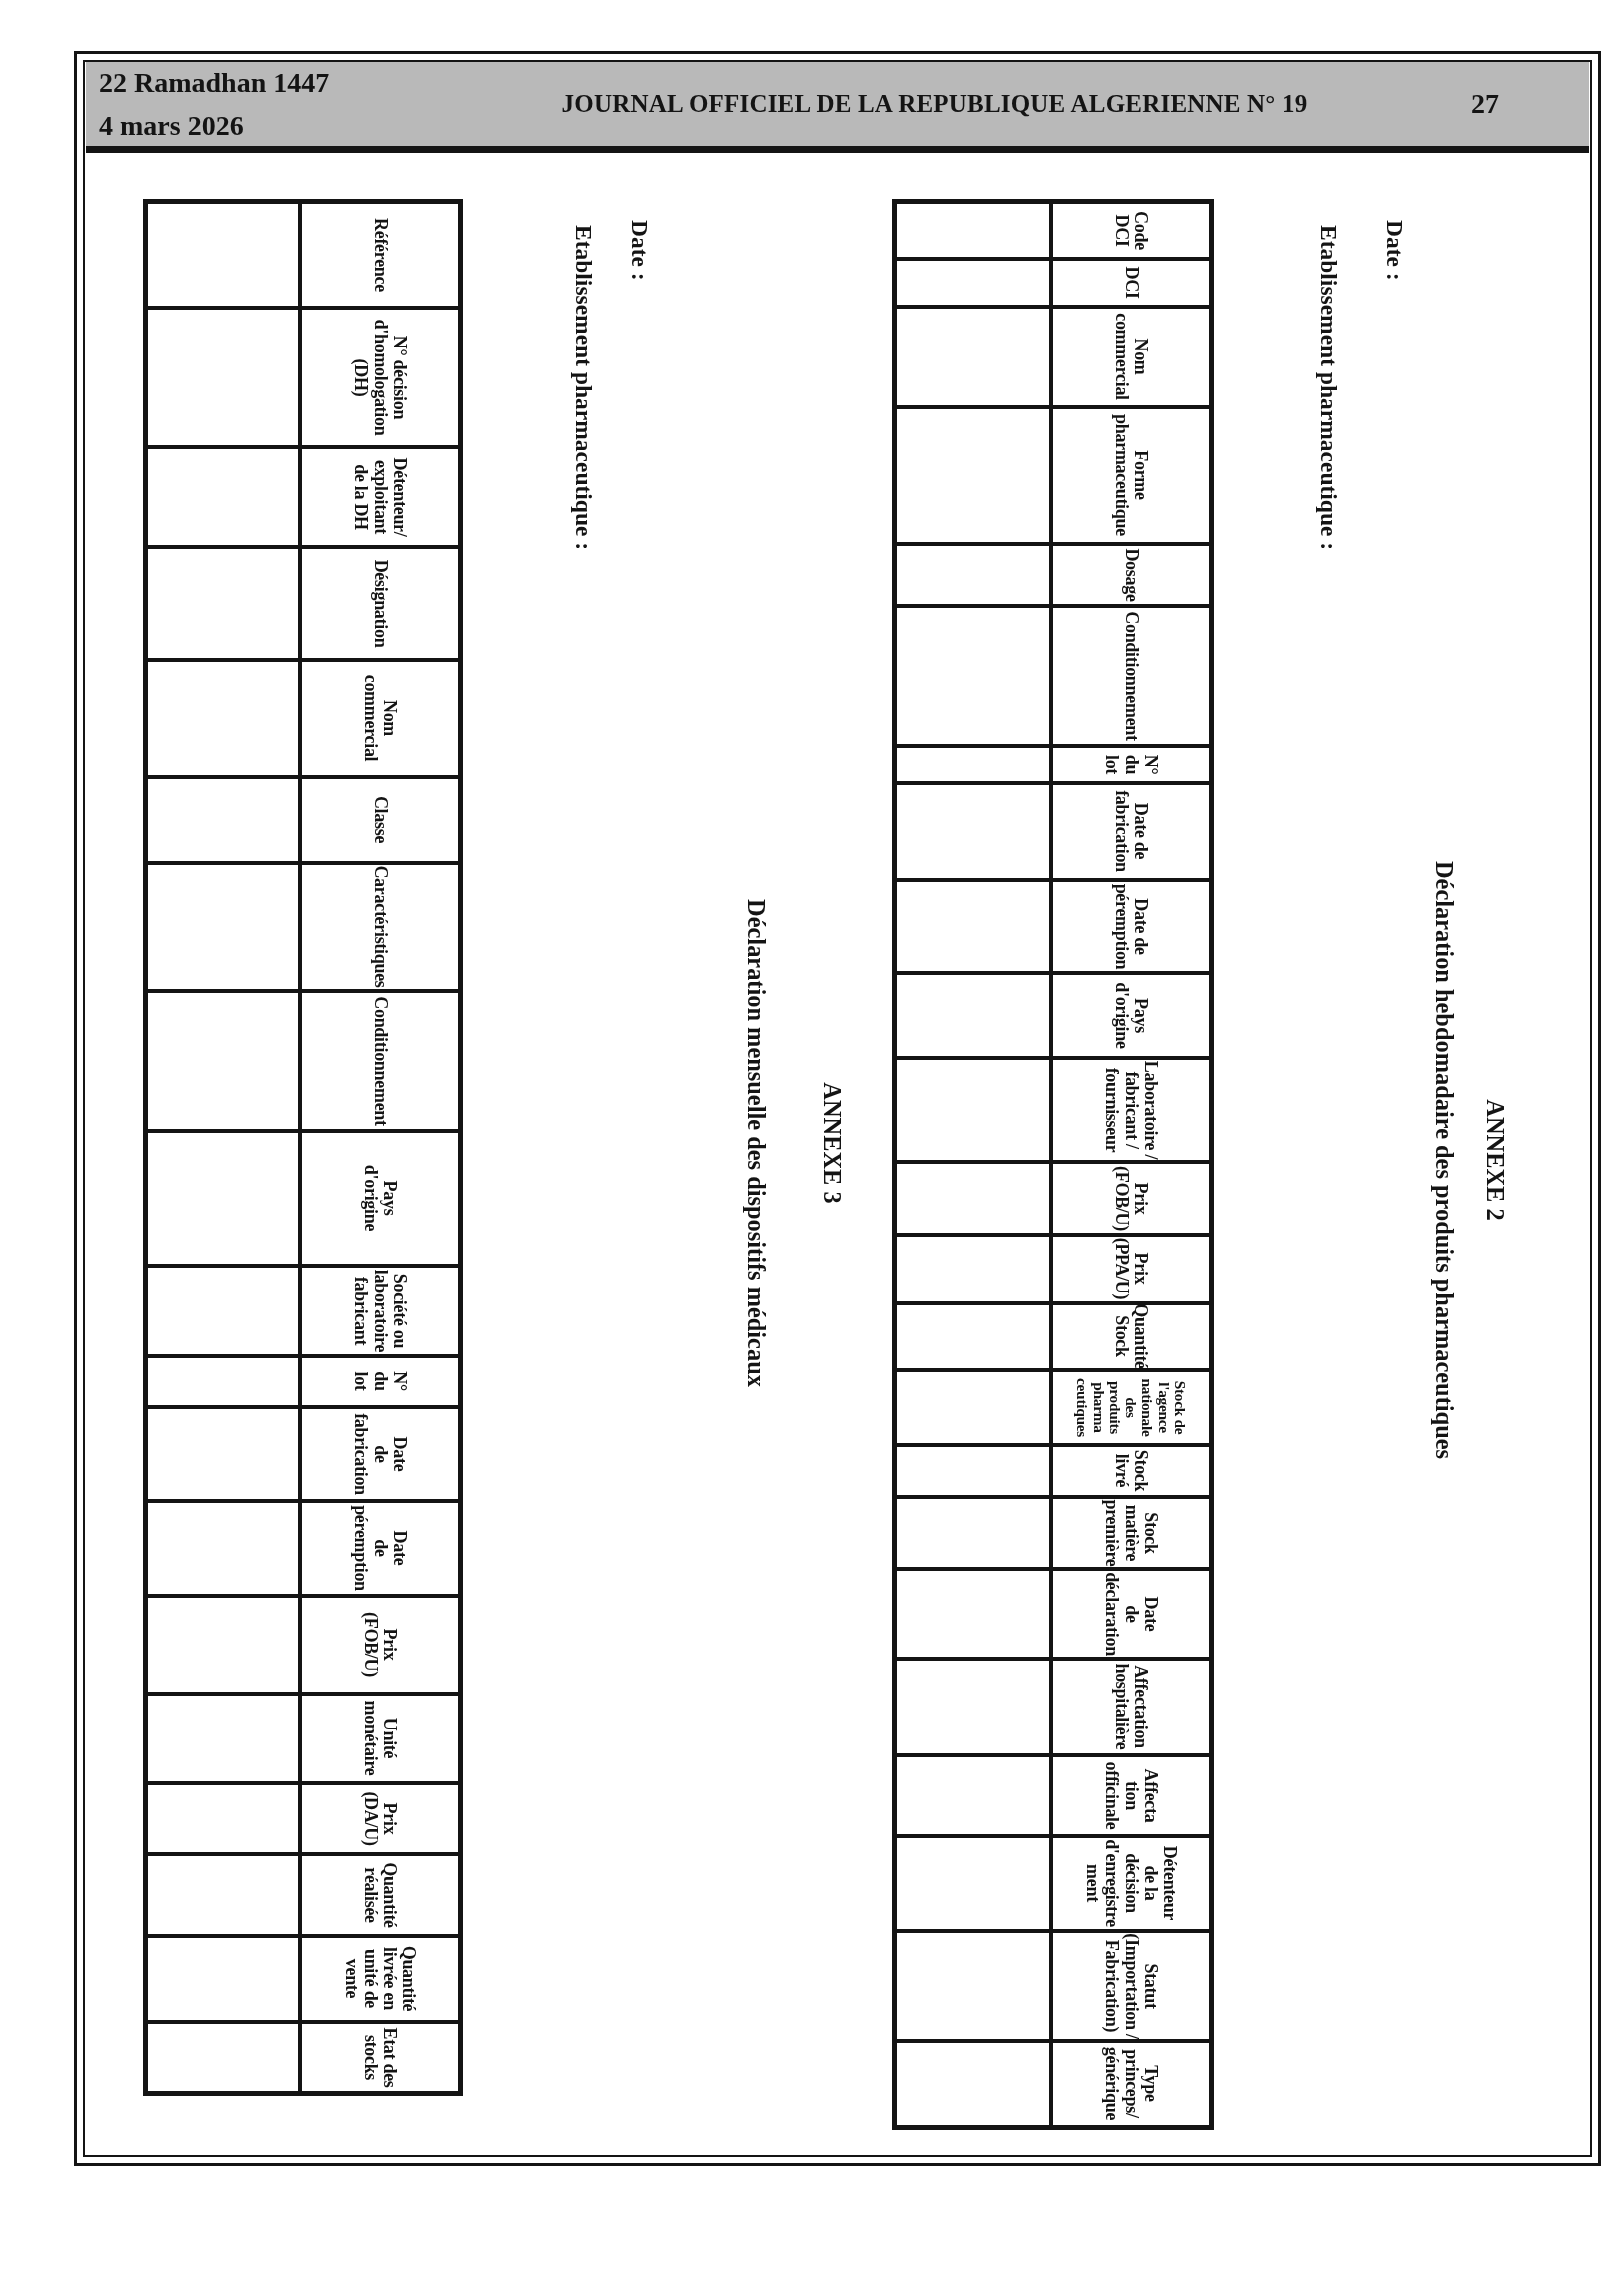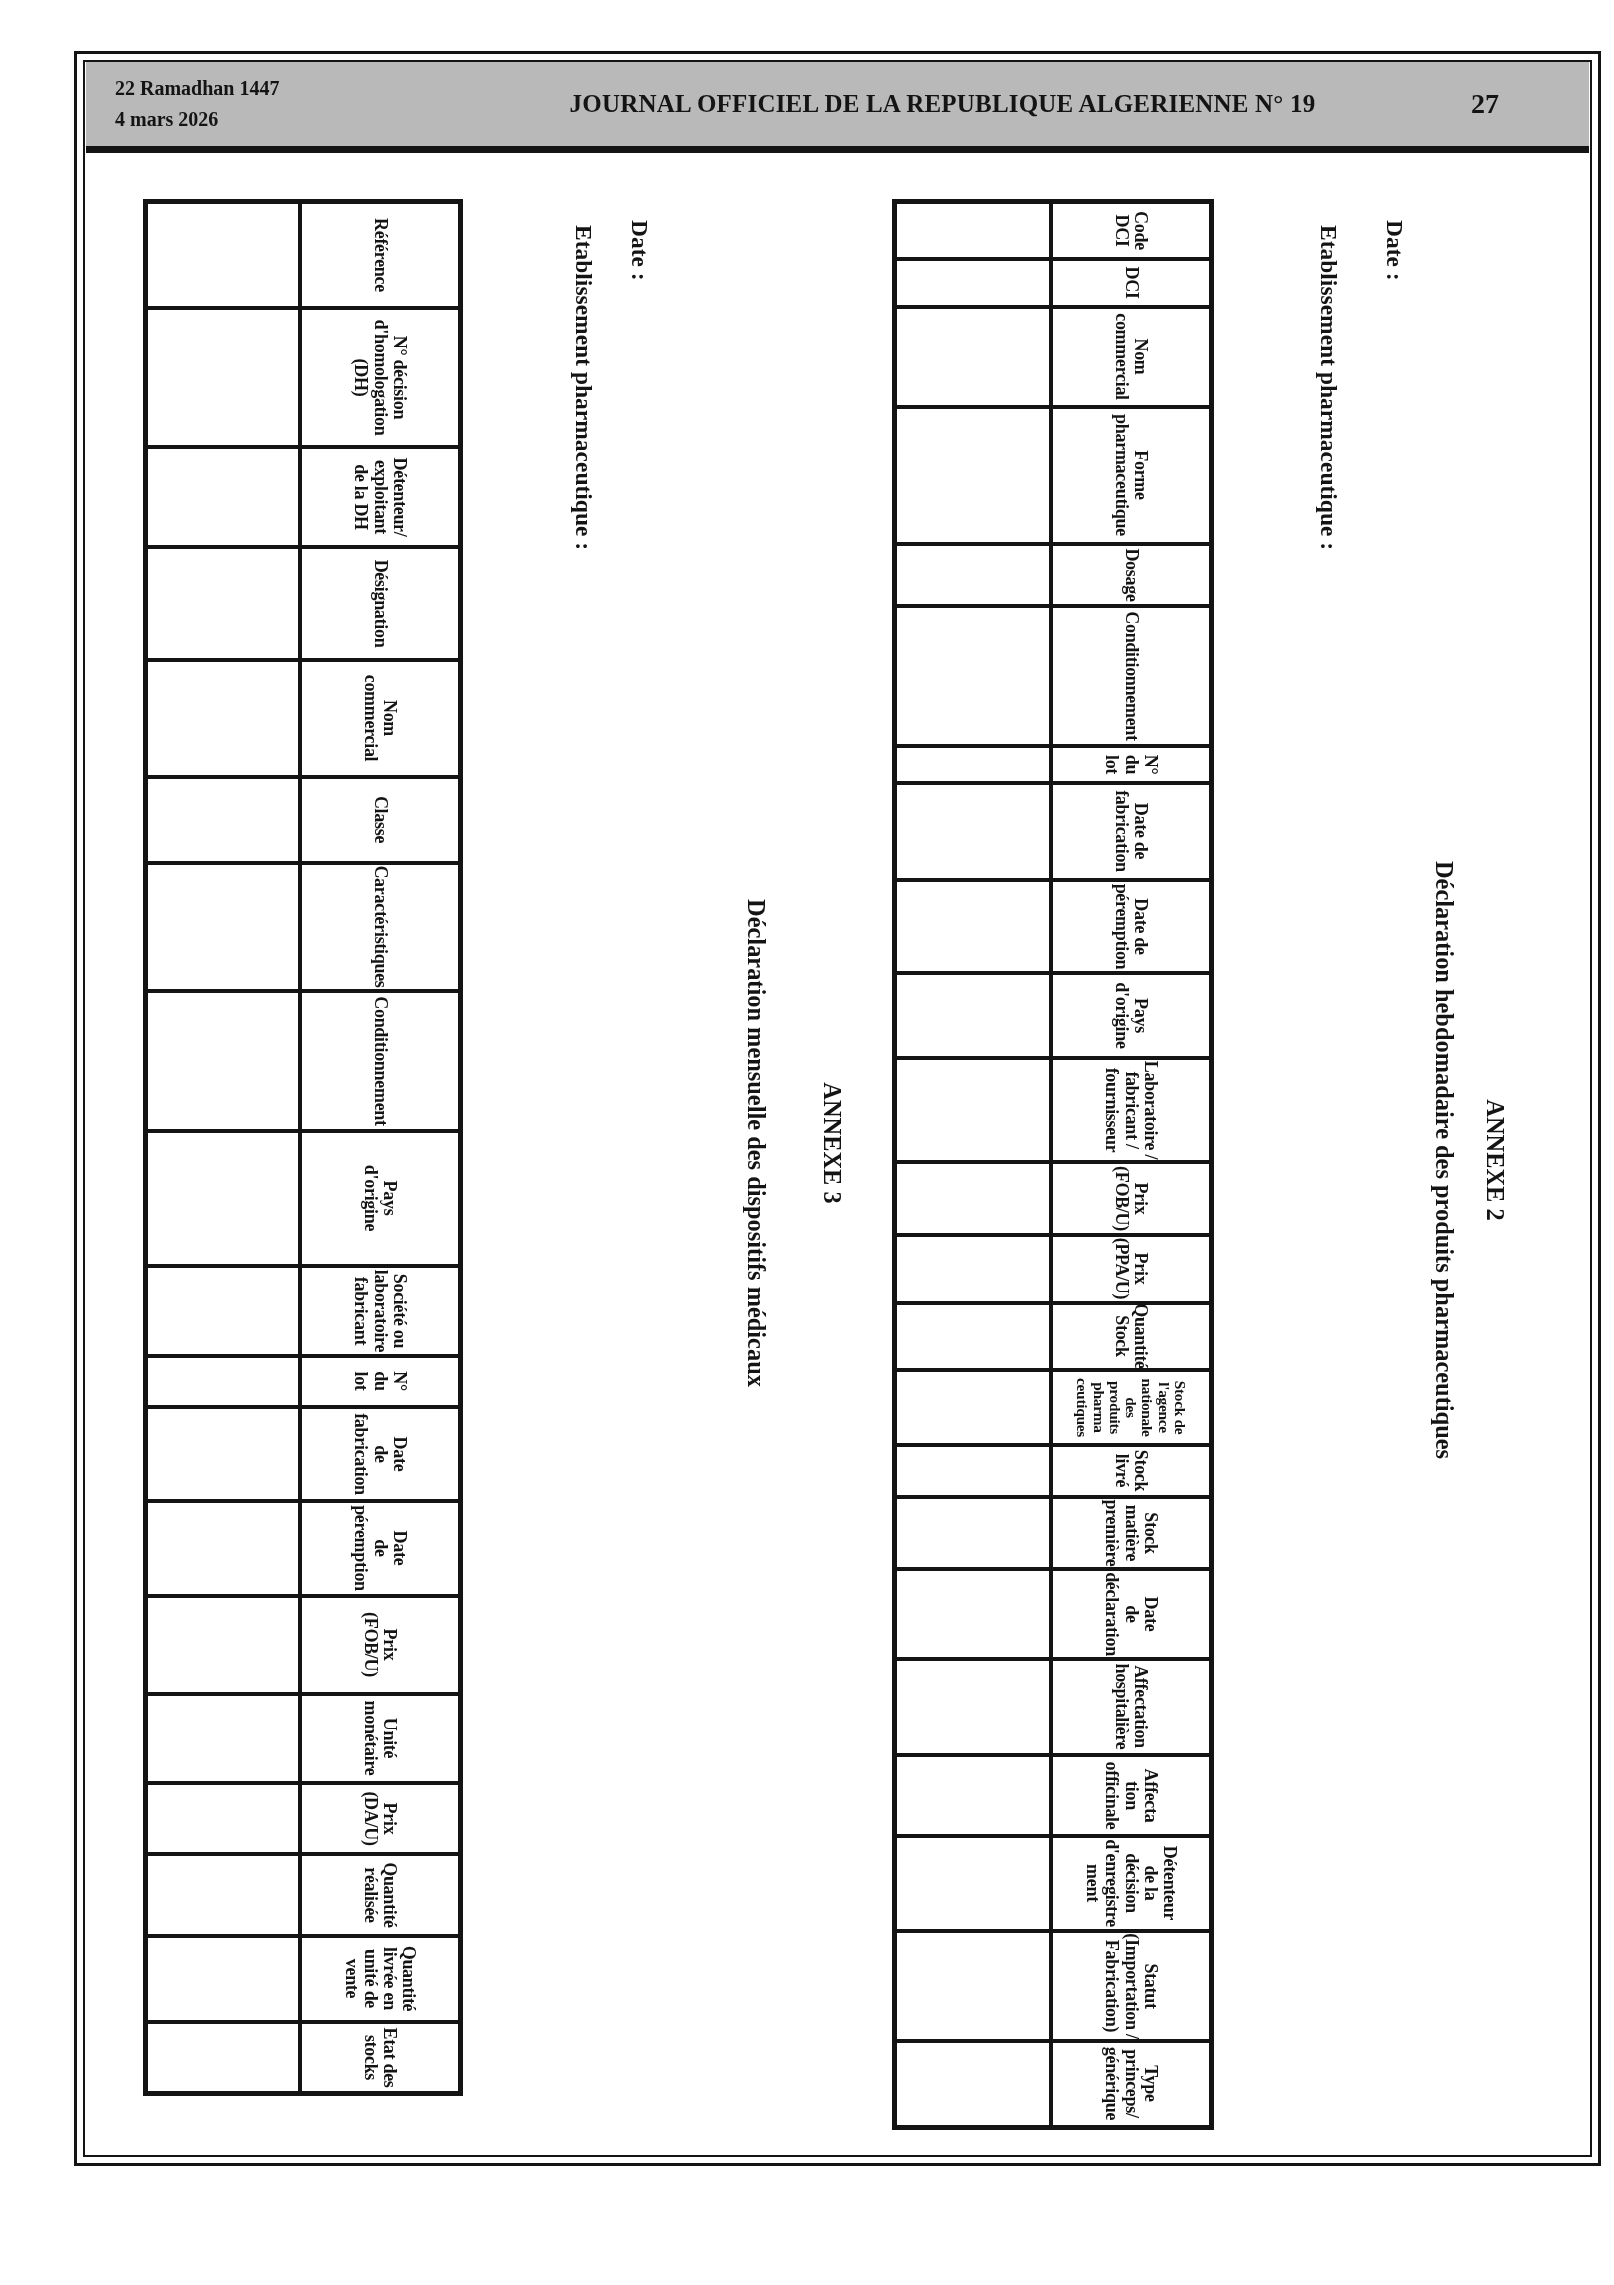--- a/index.html
+++ b/index.html
@@ -20,21 +20,21 @@
     border:2.7px solid #141414;box-sizing:border-box;
   }
   .band{
     position:absolute;left:86px;top:62px;width:1503px;height:91px;
     box-sizing:border-box;
     background:#b9b9b9;
     border-bottom:7.2px solid #141414;
     display:flex;align-items:center;
     font-weight:bold;
   }
-  .band-left{width:299px;padding-left:29px;font-size:20px;line-height:1.55;}
+  .band-left{width:299px;padding-left:13px;font-size:28px;line-height:1.55;}
   .band-center{flex:1;text-align:center;font-size:25px;letter-spacing:0.2px;}
   .band-right{width:118px;font-size:28px;}
 
   
   .vtext{
     position:absolute;
     transform-origin:0 0;
     transform:rotate(90deg);
     font-weight:bold;
     white-space:nowrap;

